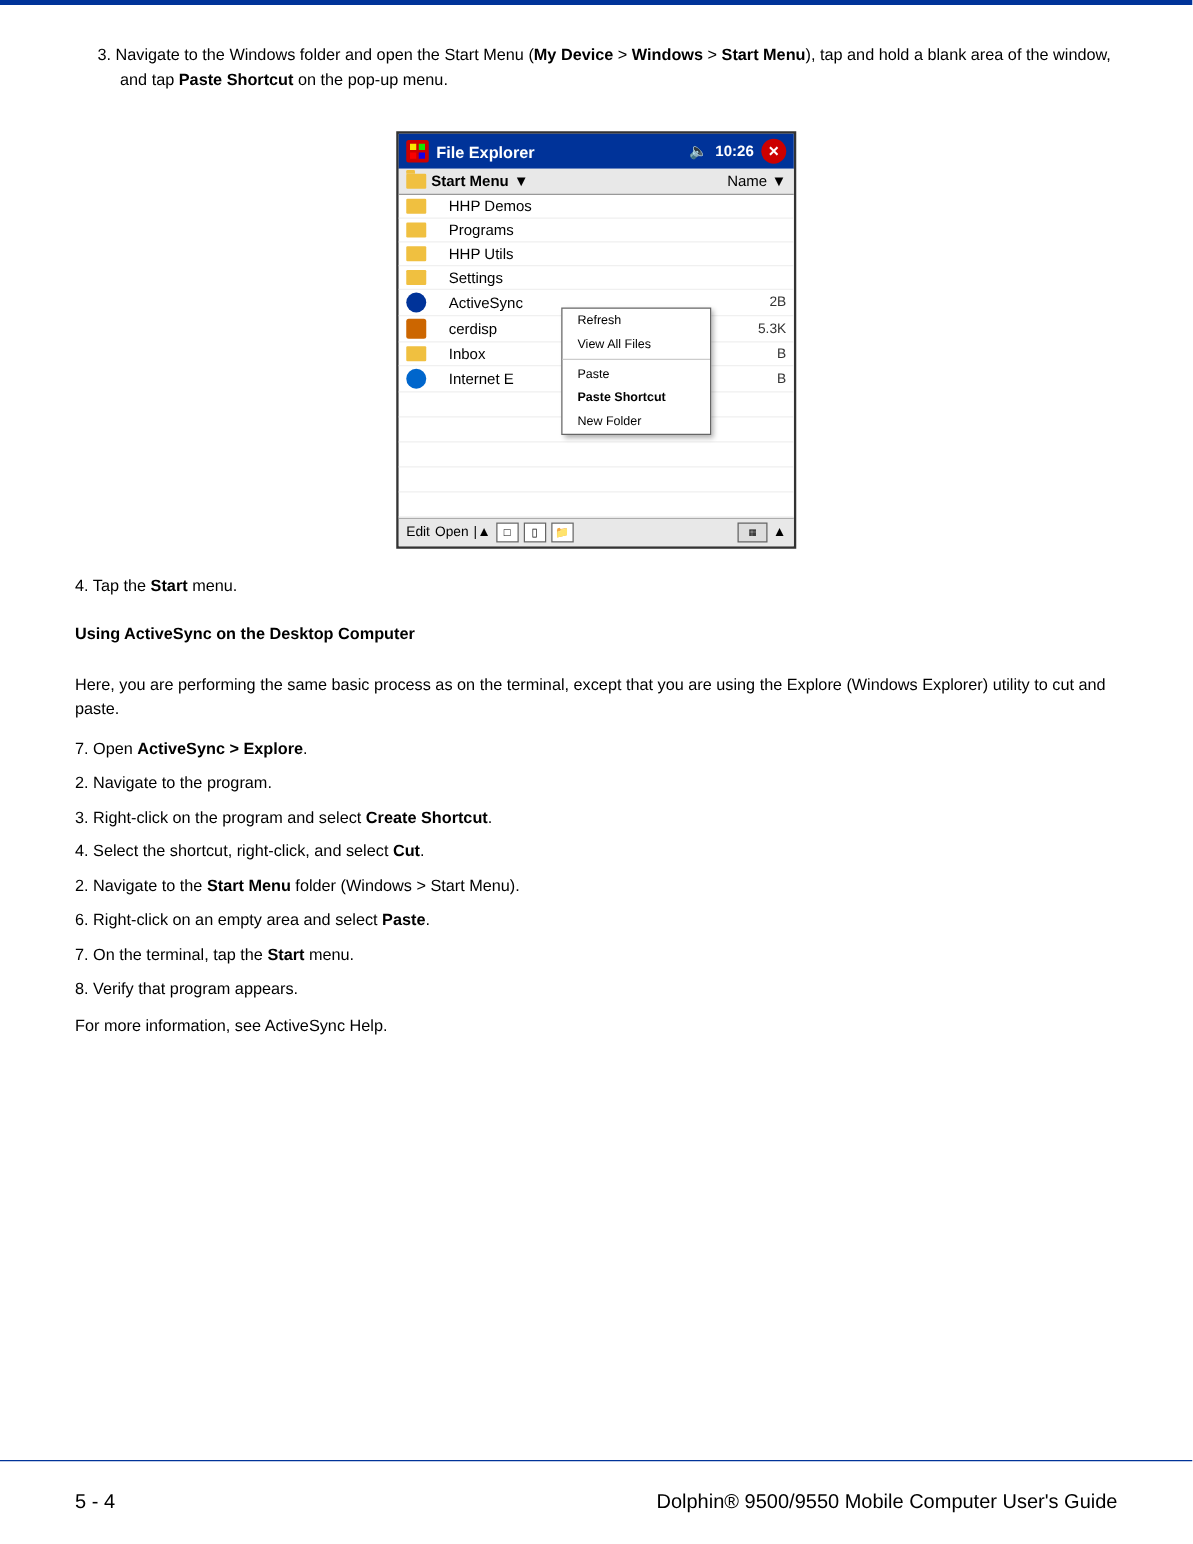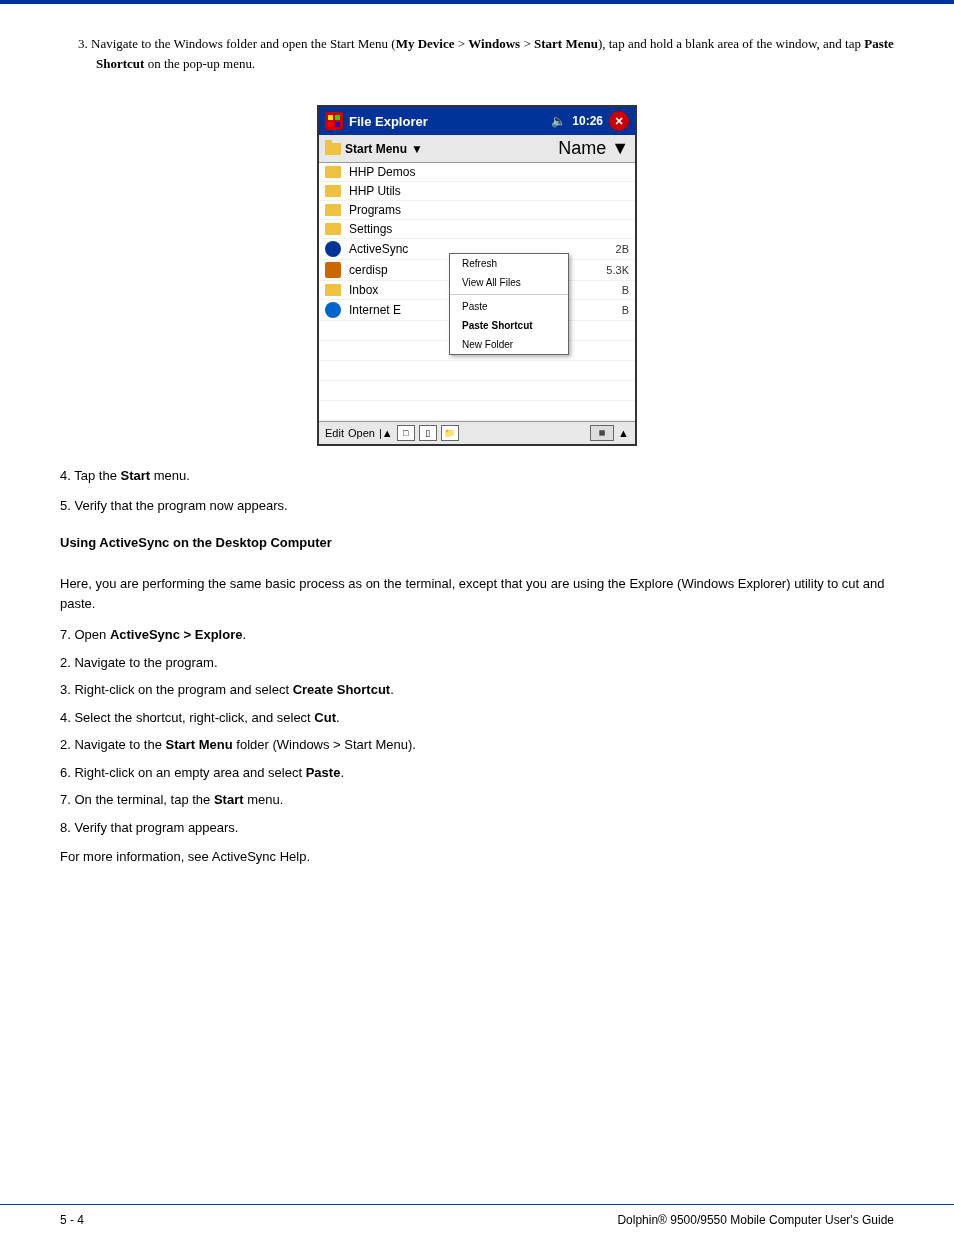--- a/index.html
+++ b/index.html
@@ -19,21 +19,20 @@
       width: 100%;
     }
 
     .page-content {
       padding: 30px 60px 40px 60px;
     }
 
     .step-3 {
       margin-bottom: 32px;
       line-height: 1.5;
-      font-family: Liberation Serif, serif;
     }
 
     .step-3 p {
       margin-left: 18px;
       text-indent: -18px;
       padding-left: 18px;
     }
 
     .bold { font-weight: bold; }
 
@@ -130,33 +129,33 @@
       position: absolute;
       top: -3px;
       left: 0;
       width: 7px;
       height: 3px;
       background: #f0c040;
       border-radius: 1px 1px 0 0;
     }
 
     .fe-toolbar-right {
-      font-size: 18px;
+      font-size: 12px;
     }
 
     .fe-file-list {
       background: white;
       position: relative;
     }
 
     .fe-file-row {
       display: flex;
       align-items: center;
       padding: 2px 6px;
-      gap: 6px;
+      gap: 16px;
       font-size: 12px;
       border-bottom: 1px solid #f0f0f0;
     }
 
     .fe-file-row .file-name {
       flex: 1;
     }
 
     .fe-file-row .file-size {
       font-size: 11px;
@@ -257,25 +256,25 @@
       margin-bottom: 8px;
       line-height: 1.5;
     }
 
     .bottom-footer {
       position: absolute;
       bottom: 0;
       left: 0;
       right: 0;
       border-top: 1px solid #003399;
-      padding: 8px 60px;
+      padding: 24px 60px;
       display: flex;
       justify-content: space-between;
       align-items: center;
-      font-size: 12px;
+      font-size: 16px;
     }
 
     
     .folder-icon {
       display: inline-block;
       width: 16px;
       height: 12px;
       background: #f0c040;
       border-radius: 1px;
       position: relative;
@@ -361,25 +360,25 @@
       </div>
 
       <div class="fe-file-list">
 
         <div class="fe-file-row">
           <span class="folder-icon"></span>
           <span class="file-name">HHP Demos</span>
         </div>
         <div class="fe-file-row">
           <span class="folder-icon"></span>
+          <span class="file-name">Programs</span>
+        </div>
+        <div class="fe-file-row">
+          <span class="folder-icon"></span>
           <span class="file-name">HHP Utils</span>
-        </div>
-        <div class="fe-file-row">
-          <span class="folder-icon"></span>
-          <span class="file-name">Programs</span>
         </div>
         <div class="fe-file-row">
           <span class="folder-icon"></span>
           <span class="file-name">Settings</span>
         </div>
         <div class="fe-file-row">
           <span class="activesync-icon"></span>
           <span class="file-name">ActiveSync</span>
           <span class="file-size">2B</span>
         </div>
@@ -430,23 +429,20 @@
         <span>▲</span>
       </div>
 
     </div>
   </div>
 
   <div class="step-item">
     <span>4. Tap the </span><span class="bold">Start</span><span> menu.</span>
   </div>
 
-  <div class="step-item">
-    <span>5. Verify that the program now appears.</span>
-  </div>
 
   <div class="section-heading">Using ActiveSync on the Desktop Computer</div>
 
   <div class="section-intro">Here, you are performing the same basic process as on the terminal, except that you are using the Explore (Windows Explorer) utility to cut and paste.</div>
 
   <div class="numbered-steps">
 
     <div class="numbered-step">
       <span>7. Open </span><span class="bold">ActiveSync &gt; Explore</span><span>.</span>
     </div>

